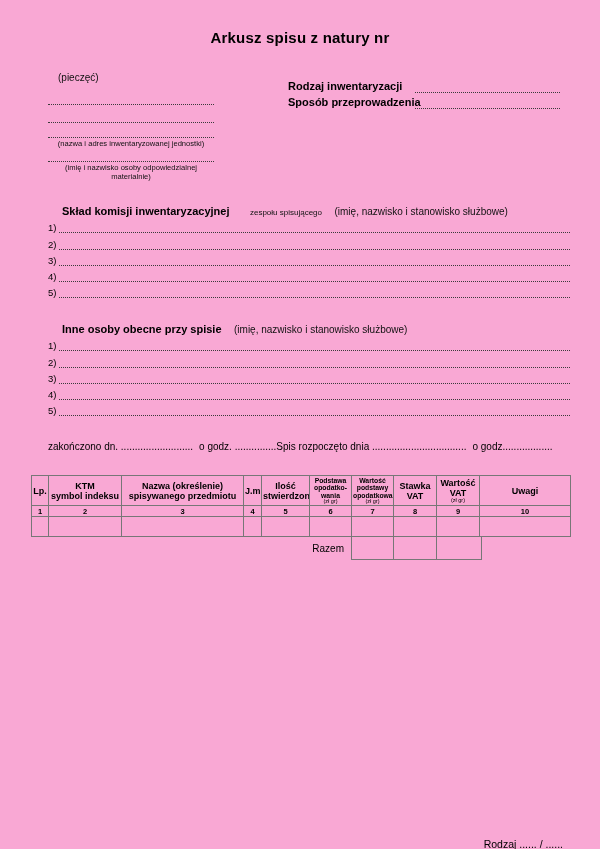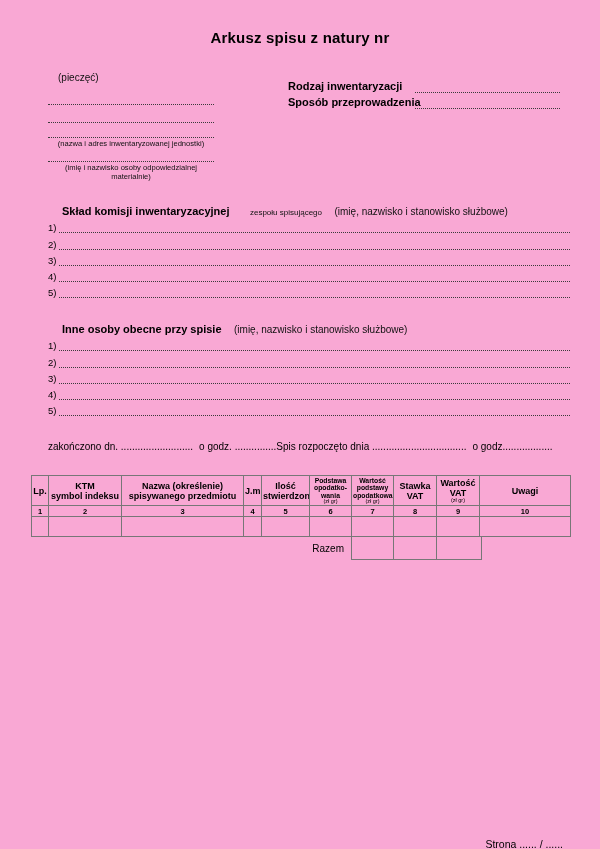--- a/index.html
+++ b/index.html
@@ -259,16 +259,16 @@
 
     <div class="razem-row">
       <div class="razem-spacer">Razem</div>
       <div class="razem-box rb-1"></div>
       <div class="razem-box rb-2"></div>
       <div class="razem-box rb-3"></div>
     </div>
   </div>
 
   <div class="footer">
-    <span>Strona </span><span>...... / ......</span>
+    <span>Rodzaj </span><span>...... / ......</span>
   </div>
 
 </div>
 
 </body></html>

